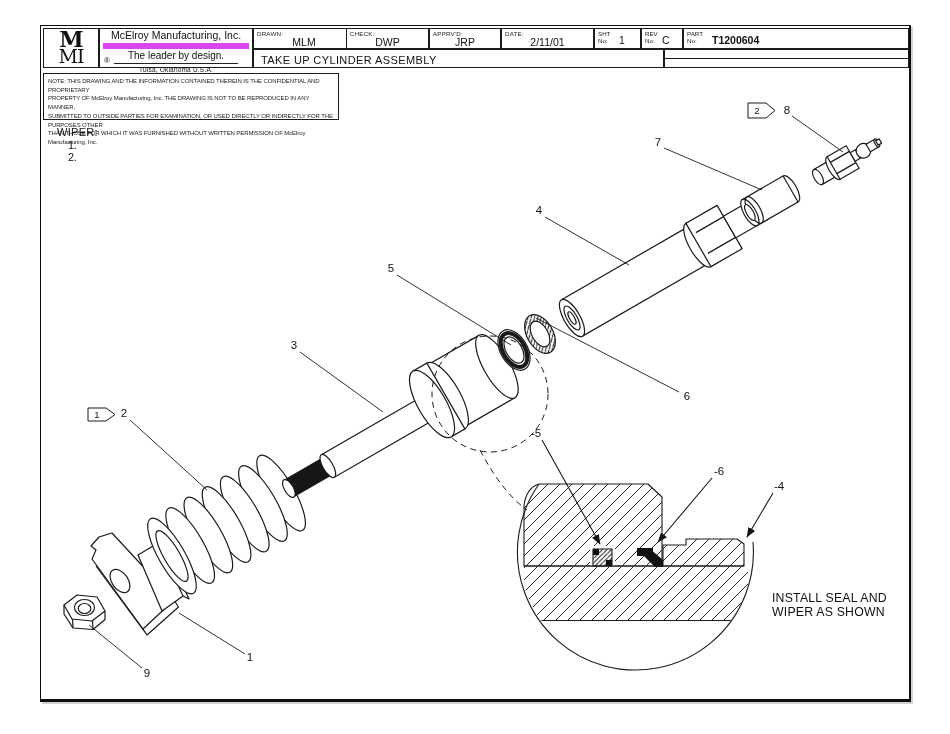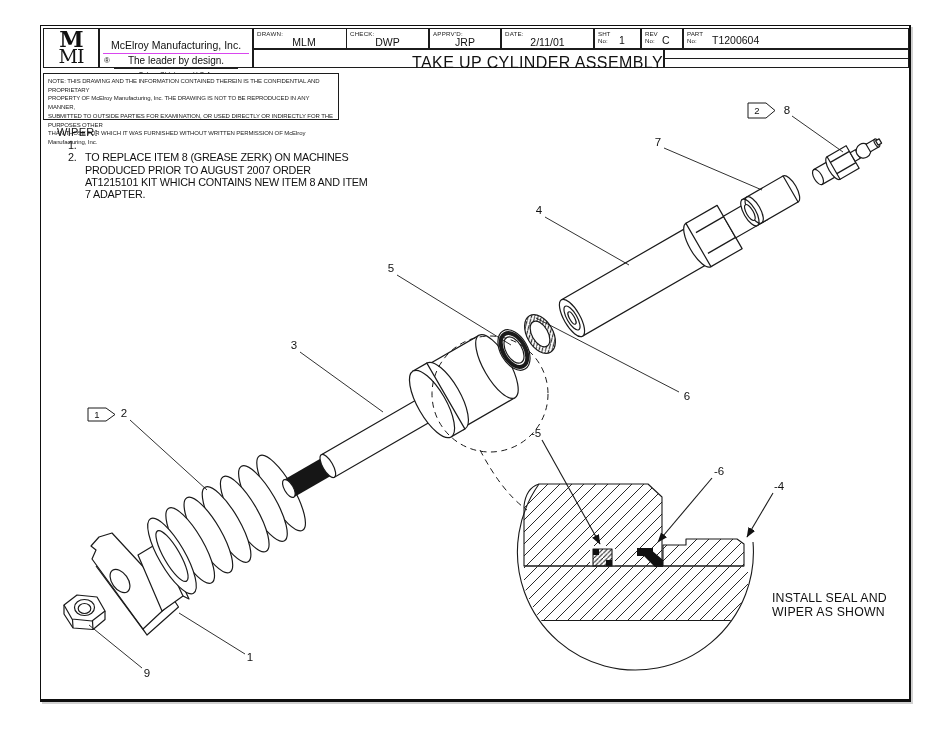--- a/index.html
+++ b/index.html
@@ -6,25 +6,25 @@
   body{width:950px;height:734px;position:relative;font-family:"Liberation Sans",sans-serif;color:#111;overflow:hidden;}
   .sheet{position:absolute;left:40px;top:25px;width:868px;height:673px;border:1.5px solid #0e0e0e;border-right-width:2px;border-bottom-width:3px;background:#fff;box-shadow:2px 2px 0 rgba(0,0,0,0.18);}
   .cell{position:absolute;border:1px solid #1c1c1c;background:#fff;box-sizing:border-box;}
   .lab{position:absolute;top:1px;left:3px;font-size:6.2px;letter-spacing:0.2px;color:#222;}
   .lab2{position:absolute;top:2px;left:3px;font-size:6.2px;line-height:6.9px;white-space:pre-line;color:#222;}
   .val{position:absolute;top:7px;left:0;width:100%;text-align:center;font-size:10.5px;}
   .val2{position:absolute;top:5px;left:24px;font-size:10.5px;}
   .logo-box{display:flex;flex-direction:column;align-items:center;justify-content:center;}
   .logo-m{font-family:"DejaVu Serif",serif;font-weight:bold;font-size:22px;line-height:17px;letter-spacing:-1px;}
   .logo-mi{font-family:"DejaVu Serif",serif;font-weight:normal;font-size:19px;line-height:17px;letter-spacing:-1px;}
-  .co-line1{font-size:10.5px;text-align:center;margin:10px 3px 0 3px;padding-bottom:2px;border-bottom:1px solid #d946ef;}
+  .co-line1{font-size:10.5px;text-align:center;margin:0 3px 0 3px;padding-bottom:2px;border-bottom:6px solid #d946ef;}
   .co-line2{font-size:10px;text-align:center;margin:0 14px;padding:1px 0 2px 0;border-bottom:1px solid #222;}
   .co-line3{font-size:6.5px;text-align:center;padding-top:2px;letter-spacing:0.2px;}
   .reg-mark{position:absolute;left:4px;bottom:2px;font-size:8px;}
-  .title-cell{font-size:16px;letter-spacing:0.4px;padding:4px 0 0 7px;text-align:right;}
+  .title-cell{font-size:11px;letter-spacing:0.4px;padding:4px 0 0 7px;}
   .empty-split{position:absolute;left:0;top:8px;width:100%;border-top:1px solid #1c1c1c;}
   .conf-note{font-size:6px;line-height:8.7px;letter-spacing:-0.1px;padding:3px 4px;white-space:pre-line;color:#222;}
   .notes-block{position:absolute;left:57px;top:126px;width:330px;}
   .notes-head{font-size:11px;letter-spacing:0.3px;margin-bottom:1px;}
   .note-item{display:flex;padding-left:11px;font-size:10.8px;line-height:12.3px;letter-spacing:-0.2px;}
   .note-num{width:17px;flex:0 0 17px;}
   .note-body{white-space:pre-line;}
   svg text{font-family:"Liberation Sans",sans-serif;fill:#111;}
   .co-num{font-size:11.5px;}
   .det-lab{font-size:11.5px;}
@@ -70,45 +70,41 @@
     <span class="val2">1</span>
   </div>
   <div class="cell" style="left:600px;top:2px;width:42px;height:21px;">
     <span class="lab2">REV
 No:</span>
     <span class="val2" style="left:20px;">C</span>
   </div>
   <div class="cell" style="left:642px;top:2px;width:226px;height:21px;">
     <span class="lab2">PART
 No:</span>
-    <span class="val2" style="left:28px;">T1200604</span>
+    <span class="val2" style="left:28px;font-weight:bold;">T1200604</span>
   </div>
 
   <div class="cell title-cell" style="left:212px;top:23px;width:411px;height:19px;">TAKE UP CYLINDER ASSEMBLY</div>
   <div class="cell" style="left:623px;top:23px;width:245px;height:19px;">
     <div class="empty-split"></div>
   </div>
 
   <div class="cell conf-note" style="left:2px;top:47px;width:296px;height:47px;">NOTE: THIS DRAWING AND THE INFORMATION CONTAINED THEREIN IS THE CONFIDENTIAL AND PROPRIETARY
 PROPERTY OF McElroy Manufacturing, Inc. THE DRAWING IS NOT TO BE REPRODUCED IN ANY MANNER,
 SUBMITTED TO OUTSIDE PARTIES FOR EXAMINATION, OR USED DIRECTLY OR INDIRECTLY FOR THE PURPOSES OTHER
 THAN THOSE FOR WHICH IT WAS FURNISHED WITHOUT WRITTEN PERMISSION OF McElroy Manufacturing, Inc.</div>
 </div>
 
 <div class="notes-block">
   <div class="notes-head">WIPER:</div>
   <div class="note-item">
     <span class="note-num">1.</span>
   </div>
   <div class="note-item">
     <span class="note-num">2.</span>
-    <span class="note-body">TO REPLACE ITEM 8 (GREASE ZERK) ON MACHINES
-PRODUCED PRIOR TO AUGUST 2007 ORDER
-AT1215101 KIT WHICH CONTAINS NEW ITEM 8 AND ITEM
-7 ADAPTER.</span>
   </div>
 </div>
 
 <svg width="950" height="734" viewBox="0 0 950 734" style="position:absolute;left:0;top:0;">
   <defs>
     <pattern id="hatch" width="12" height="12" patternUnits="userSpaceOnUse">
       <line x1="0" y1="12" x2="12" y2="0" stroke="#2a2a2a" stroke-width="1"></line>
     </pattern>
     <pattern id="dense" width="4.5" height="4.5" patternUnits="userSpaceOnUse">
       <line x1="0" y1="4.5" x2="4.5" y2="0" stroke="#111" stroke-width="1"></line>

